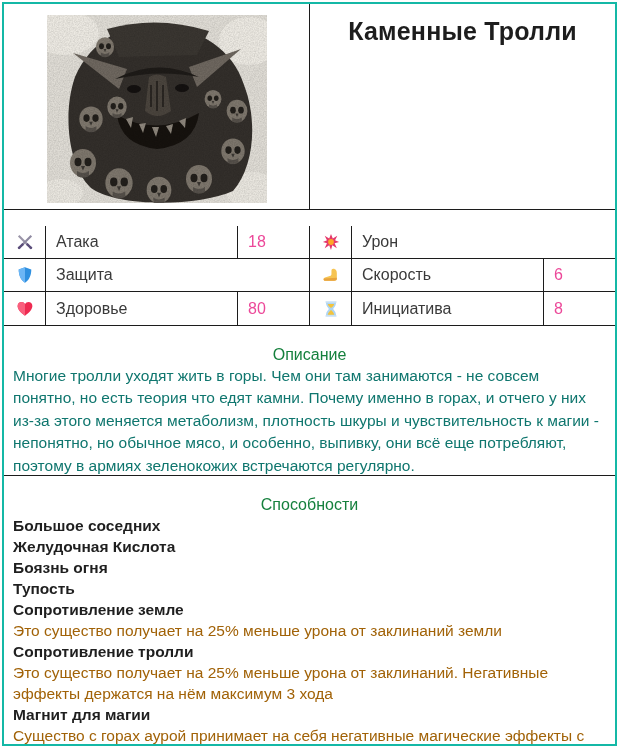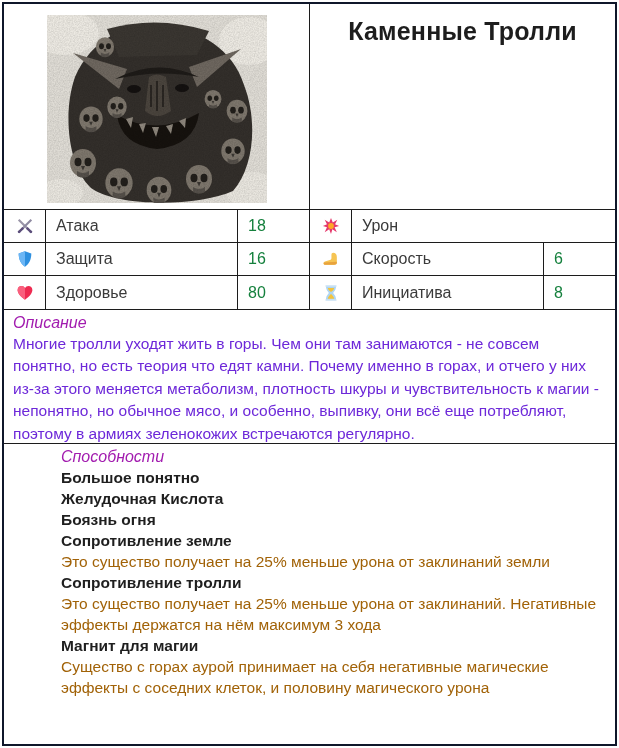--- a/index.html
+++ b/index.html
@@ -6,24 +6,25 @@
   html, body { width: 619px; height: 748px; background: #fff; }
   body {
     font-family: "Liberation Sans", sans-serif;
     color: #333;
     position: relative;
   }
   .card {
     position: absolute;
     left: 2px; top: 2px;
     width: 615px; height: 744px;
-    border: 2px solid #0f172a;
+    border: 2px solid #14b8a6;
     background: #fff;
     display: flex;
     flex-direction: column;
+    gap: 16px;
   }
   
   .top {
     height: 206px;
     display: flex;
     border-bottom: 1px solid #1c1c1c;
     flex: none;
   }
   .img-cell {
     width: 306px;
@@ -71,42 +72,42 @@
     padding-left: 10px;
     font-size: 16px;
     color: #3a3a3a;
   }
   .value-cell {
     width: 72px; flex: none;
     border-left: 1px solid #1c1c1c;
     display: flex; align-items: center;
     padding-left: 10px;
     font-size: 16px;
-    color: #15803d;
+    color: #ec4899;
   }
   
   .section { padding: 2px 9px 0 9px; }
   .section-header {
-    font-style: italic;
+    text-align: center;
     font-size: 16px;
     line-height: 21px;
-    color: #a21caf;
+    color: #15803d;
   }
   .desc-section {
     height: 134px;
     border-bottom: 1px solid #1c1c1c;
     overflow: hidden;
     flex: none;
   }
   .desc-text {
     font-size: 15.5px;
     line-height: 22.4px;
-    color: #6d28d9;
-  }
-  .abilities-section { flex: 1; overflow: hidden; margin-left: 48px; }
+    color: #0f766e;
+  }
+  .abilities-section { flex: 1; overflow: hidden; }
   .ability-name {
     font-weight: bold;
     font-size: 15.5px;
     line-height: 21px;
     color: #1f1f1f;
   }
   .ability-text {
     font-size: 15.5px;
     line-height: 21px;
     color: #a16207;
@@ -200,21 +201,20 @@
       </div>
 
       <div class="stat-row">
         <div class="icon-cell">
           <svg class="stat-icon" viewBox="0 0 20 20">
             <path d="M10 1.5 L17 4 C17 10 15 15.5 10 18.5 C5 15.5 3 10 3 4 Z" fill="#2f90e0"></path>
             <path d="M10 1.5 L3 4 C3 10 5 15.5 10 18.5 Z" fill="#6cb6f5"></path>
           </svg>
         </div>
         <div class="label-cell">Защита</div>
-        <div class="value-cell">16</div>
       </div>
 
       <div class="stat-row last">
         <div class="icon-cell">
           <svg class="stat-icon" viewBox="0 0 20 20">
             <path d="M10 17.5 C4 13 1.8 9.6 1.8 6.6 C1.8 4 3.8 2.2 6.1 2.2 C7.8 2.2 9.2 3.2 10 4.6 C10.8 3.2 12.2 2.2 13.9 2.2 C16.2 2.2 18.2 4 18.2 6.6 C18.2 9.6 16 13 10 17.5 Z" fill="#ee2b51"></path>
             <path d="M10 17.5 C4 13 1.8 9.6 1.8 6.6 C1.8 4 3.8 2.2 6.1 2.2 C7.8 2.2 9.2 3.2 10 4.6 Z" fill="#f95f7d"></path>
           </svg>
         </div>
         <div class="label-cell">Здоровье</div>
@@ -263,27 +263,30 @@
 
   <div class="section desc-section">
     <div class="section-header">Описание</div>
     <div class="desc-text">Многие тролли уходят жить в горы. Чем они там занимаются - не совсем понятно, но есть теория что едят камни. Почему именно в горах, и отчего у них из-за этого меняется метаболизм, плотность шкуры и чувствительность к магии - непонятно, но обычное мясо, и особенно, выпивку, они всё еще потребляют, поэтому в армиях зеленокожих встречаются регулярно.</div>
   </div>
 
   <div class="section abilities-section">
     <div class="section-header">Способности</div>
 
     <div class="ability">
-      <div class="ability-name">Большое понятно</div>
+      <div class="ability-name">Большое соседних</div>
     </div>
     <div class="ability">
       <div class="ability-name">Желудочная Кислота</div>
     </div>
     <div class="ability">
       <div class="ability-name">Боязнь огня</div>
+    </div>
+    <div class="ability">
+      <div class="ability-name">Тупость</div>
     </div>
     <div class="ability">
       <div class="ability-name">Сопротивление земле</div>
       <div class="ability-text">Это существо получает на 25% меньше урона от заклинаний земли</div>
     </div>
     <div class="ability">
       <div class="ability-name">Сопротивление тролли</div>
       <div class="ability-text">Это существо получает на 25% меньше урона от заклинаний. Негативные эффекты держатся на нём максимум 3 хода</div>
     </div>
     <div class="ability">

